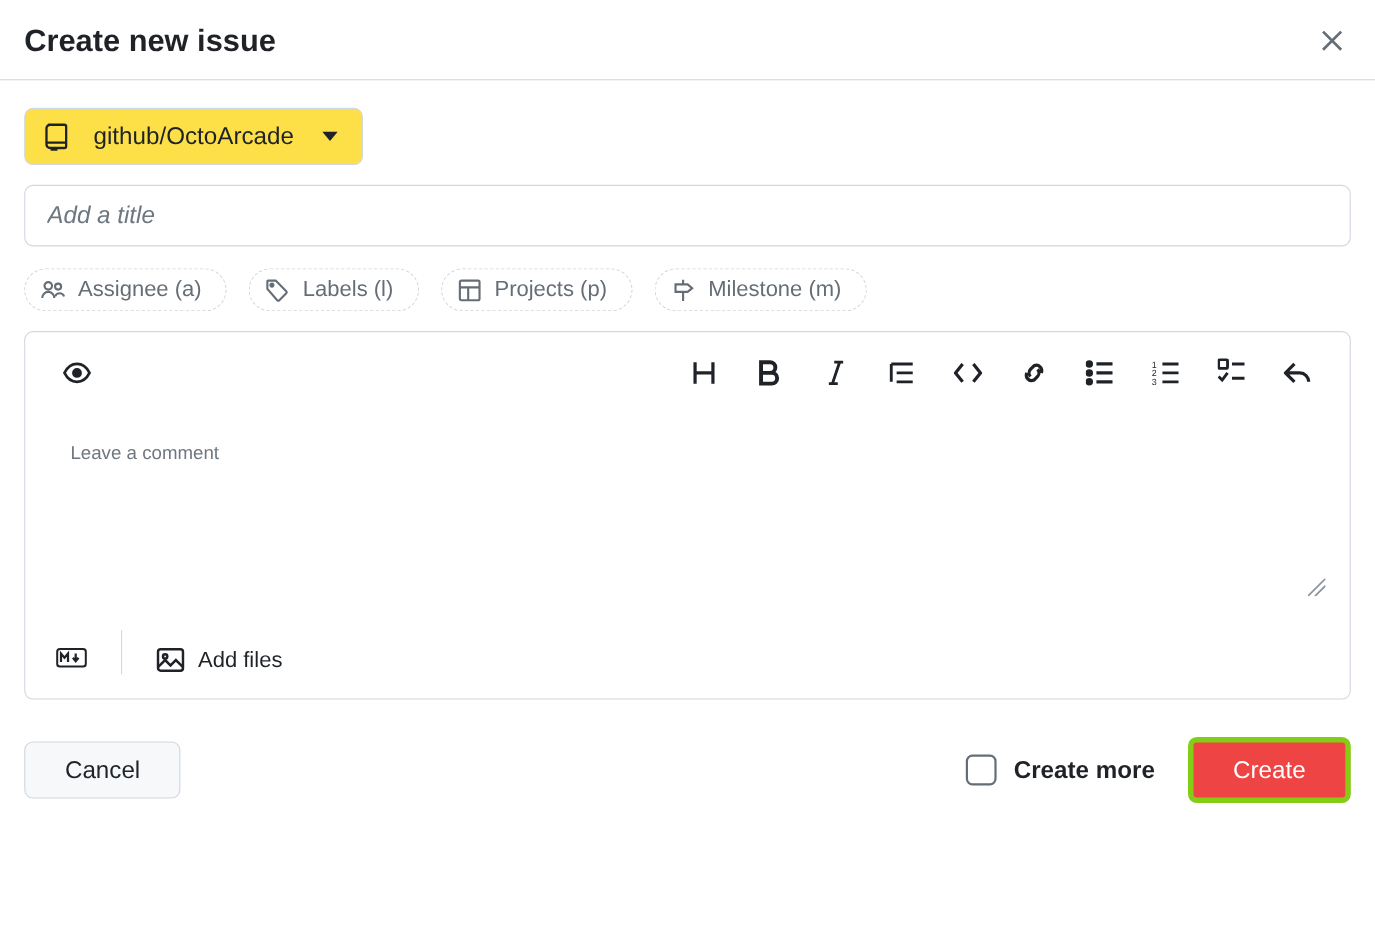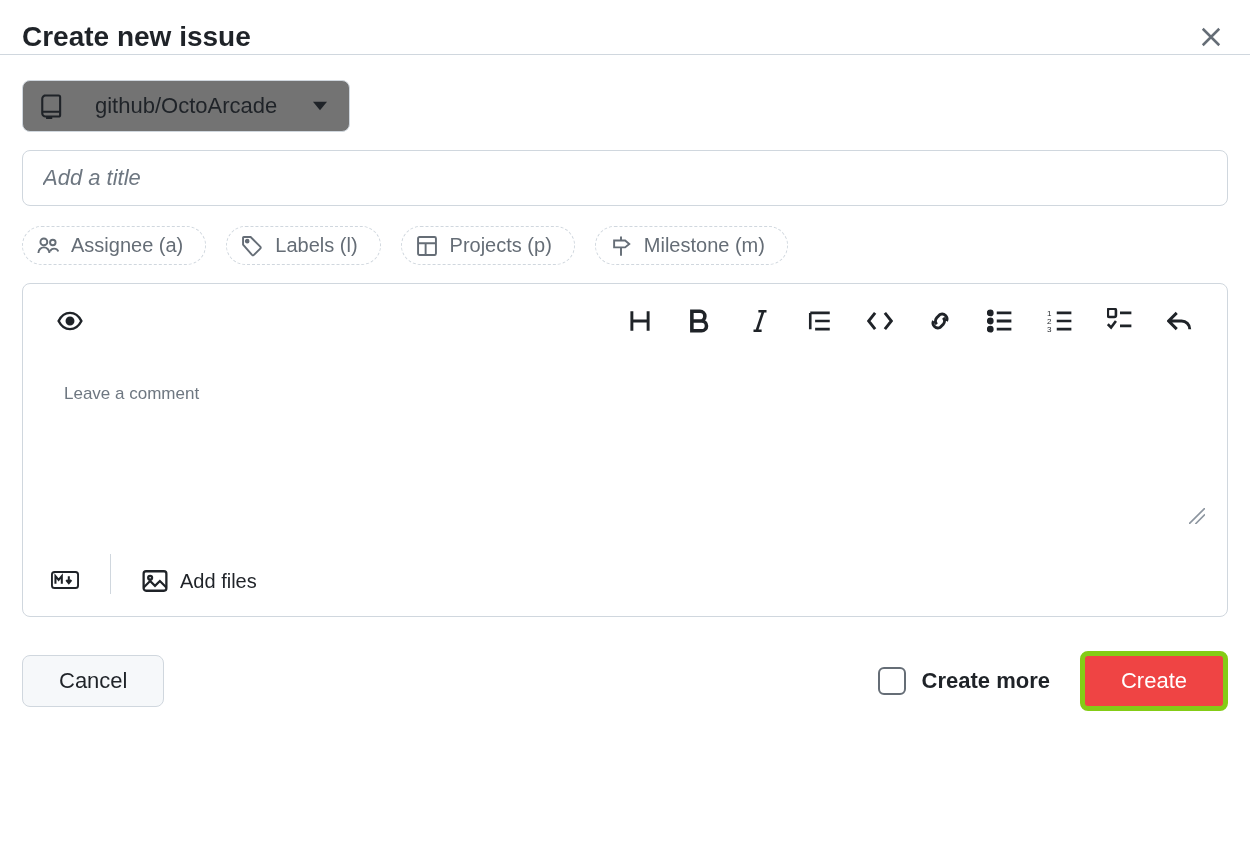--- a/index.html
+++ b/index.html
@@ -7,21 +7,21 @@
   font-family: -apple-system, BlinkMacSystemFont, "Segoe UI", Helvetica, Arial, sans-serif;
   background: #fff;
   color: #1f2328;
   width: 1250px;
   height: 842px;
 }
 .header {
   display: flex;
   justify-content: space-between;
   align-items: center;
-  padding: 20px 22px 0 22px;
+  padding: 20px 22px 18px 22px;
   border-bottom: 1px solid #d0d7de;
 }
 .header h1 {
   font-size: 28px;
   font-weight: 600;
 }
 .close-btn {
   background: none;
   border: none;
   cursor: pointer;
@@ -29,22 +29,22 @@
   color: #656d76;
   display: flex;
 }
 .close-btn svg { width:22px; height:22px; }
 .content {
   padding: 25px 22px 22px 22px;
 }
 .repo-select {
   display: inline-flex;
   align-items: center;
-  gap: 30px;
-  background: #737373;
+  gap: 20px;
+  background: #fde047;
   border: 1px solid #d0d7de;
   border-radius: 8px;
   padding: 12px 22px 12px 16px;
   font-size: 22px;
   font-weight: 500;
   cursor: pointer;
   color: #1f2328;
 }
 .repo-select svg.repo { width:26px; height:26px; }
 .repo-select svg.caret { width:14px; height:14px; margin-left:6px; }

